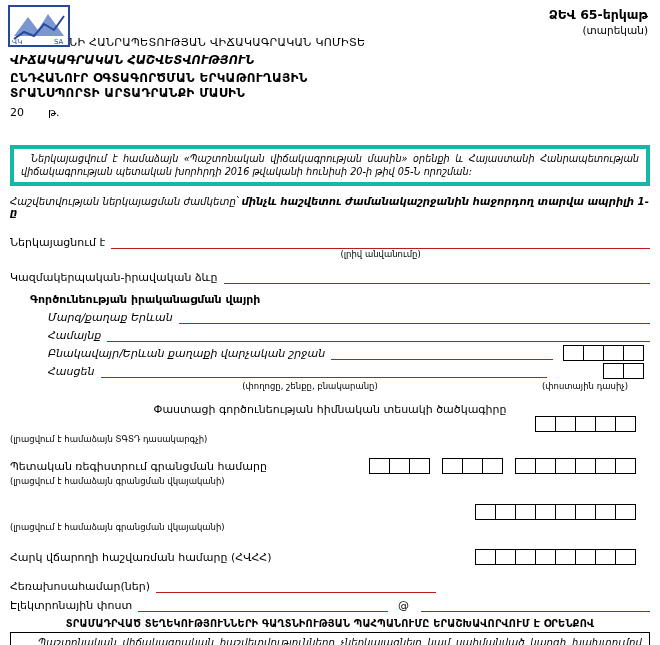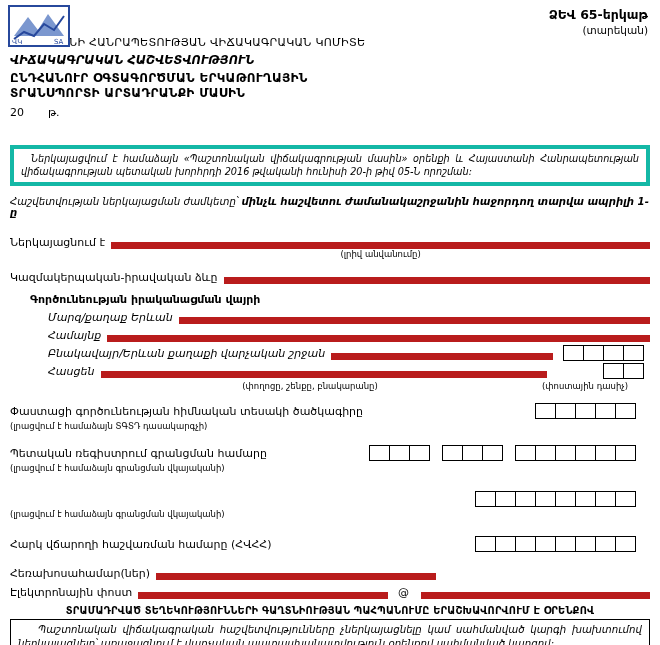--- a/index.html
+++ b/index.html
@@ -21,40 +21,40 @@
   .year{ font-size:11px; margin-top:4px; }
   .year .gap{ display:inline-block; width:24px; }
   .legal-box{
     border:4px solid #14b8a6; margin-top:26px; padding:4px 7px;
     font-size:9.7px; line-height:1.32; text-align:justify; text-indent:10px;font-style:italic;
   }
   .deadline{ font-size:10.2px; margin-top:10px; font-style:italic; }
   .deadline .dl-value{ font-weight:bold; }
   .frow{ display:flex; align-items:flex-end; font-size:11px; }
   .crow{ display:flex; align-items:center; font-size:11px; }
-  .fl{ flex:1; border-bottom:7px solid #b91c1c; height:14px; position:relative; margin-left:6px; }
+  .fl{ flex:1; border-bottom:1px solid #b91c1c; height:14px; position:relative; margin-left:6px; }
   .fl.short{ flex:0 0 280px; }
   .fl.email1{ flex:0 0 250px; margin-right:4px; }
   .hint-abs{ position:absolute; left:0; right:0; top:14px; text-align:center;
     font-size:8.5px; font-style:normal; font-weight:normal; }
   .it{ font-style:italic; }
   .section-hd{ font-weight:bold; font-size:11px; margin-left:20px; margin-top:9px; }
   .sub{ margin-left:38px; }
   .cells-wrap{ margin-left:auto; display:flex; align-items:center; }
   .cells{ display:inline-flex; }
   .cells + .cells{ margin-left:12px; }
   .cell{ width:21px; height:16px; border:1px solid #000; margin-left:-1px; background:#fff; }
   .cells .cell:first-child{ margin-left:0; }
   .mr14{ margin-right:14px; }
   .mr6{ margin-right:6px; }
   .cap-right{ font-size:8.5px; text-align:left; padding-right:22px; margin-top:2px; }
   .cap-row{ display:flex; font-size:8.5px; margin-top:2px; }
   .cap-row .c1{ flex:1; text-align:center; margin-left:90px; }
   .cap-row .c2{ width:130px; text-align:center; }
-  .mt17{margin-top:17px;} .mt21{margin-top:21px;} .mt12{margin-top:12px;}
+  .mt17{margin-top:17px;} .mt21{margin-top:21px;} .mt12{margin-top:12px;flex-direction:column;}
   .mt14{margin-top:14px;} .mt18{margin-top:18px;} .mt4{margin-top:4px;}
   .mt3{margin-top:3px;} .mt2{margin-top:2px;} .mt5{margin-top:5px;}
   .at{ padding:0 6px; font-size:11px; }
   .confid{ font-size:9.8px; font-weight:bold; text-align:center; margin-top:6px; letter-spacing:.2px; }
   .liability-box{
     border:1px solid #000; margin-top:3px; padding:3px 7px;
     font-size:10.2px; font-style:italic; line-height:1.3; text-align:justify; text-indent:20px;
   }
 </style>
 </head>

